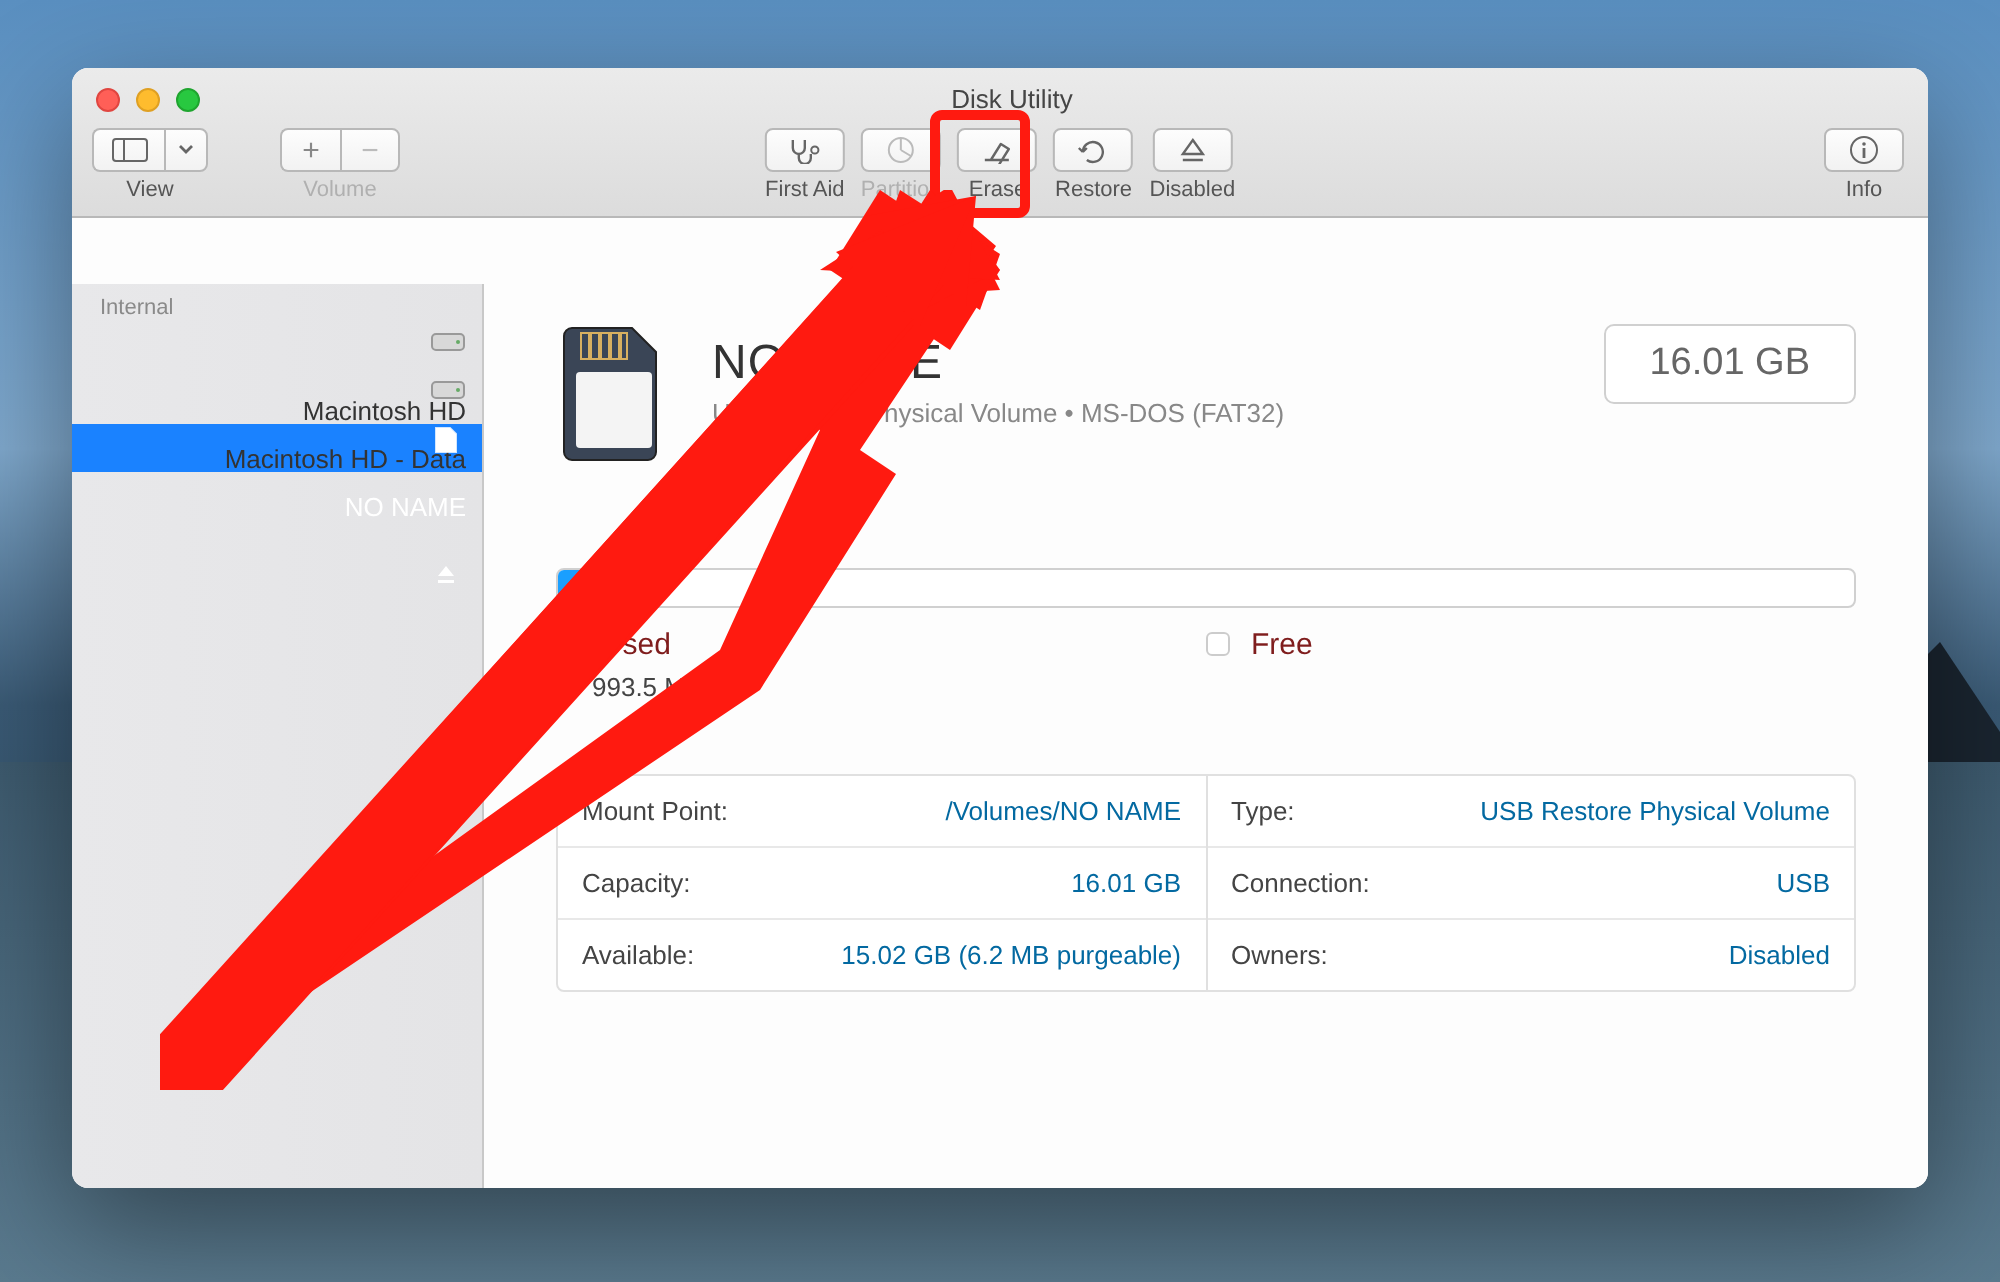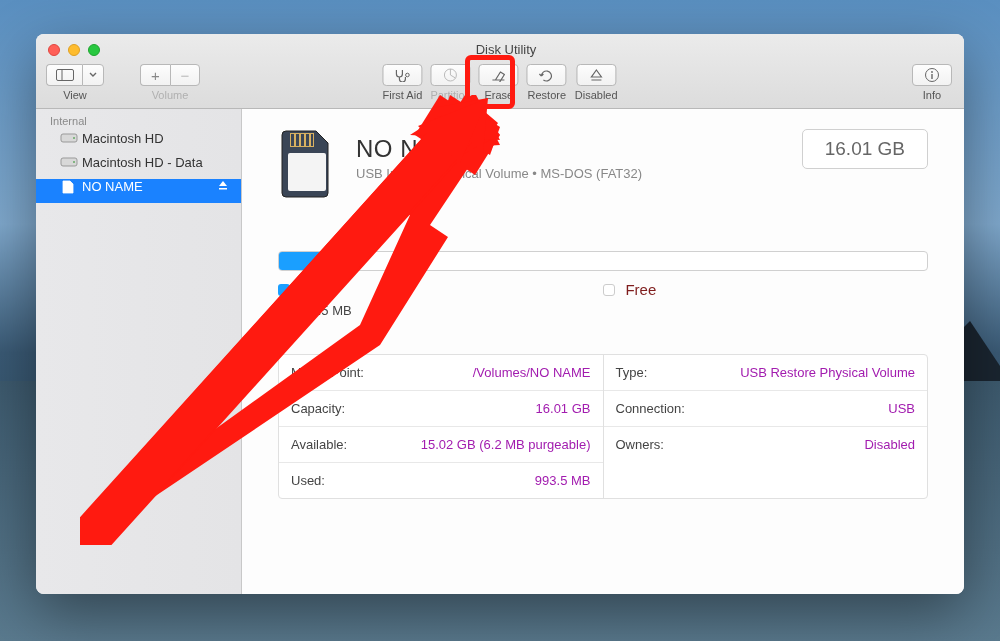--- a/index.html
+++ b/index.html
@@ -104,40 +104,42 @@
 
     .tg-view { margin-left: 10px; }
     .tg-volume { margin-left: 36px; }
     .center-tools { position: absolute; left: 50%; transform: translateX(-50%); display: flex; gap: 8px; }
     .tg-info { position: absolute; right: 12px; }
 
     .content {
       flex: 1;
       display: flex;
       min-height: 0;
+      margin-top: 33px;
     }
 
     .sidebar {
       width: 206px;
       background: linear-gradient(to right, #e8e8ea, #e4e4e6);
       border-right: 1px solid #c8c8c8;
     }
     .sidebar-heading {
       font-size: 11px;
       color: #8a8a8a;
       padding: 6px 10px 4px 14px;
     }
     .sidebar-item {
       display: flex;
-      align-items: flex-start;
+      align-items: flex-end;
       height: 24px;
       padding: 0 8px 0 24px;
       font-size: 13px;
       color: #333;
-      gap: 4px;
+      gap: 20px;
+      flex-direction: column;
     }
     .sidebar-item.selected {
       background: #1a82ff;
       color: #fff;
     }
     .disk-icon {
       width: 18px; height: 14px;
       display: inline-block;
     }
     .eject-icon {
@@ -225,21 +227,21 @@
     .details-row {
       display: flex;
       justify-content: space-between;
       padding: 10px 12px;
       border-bottom: 1px solid #e8e8e8;
       font-size: 13px;
       color: #444;
     }
     .details-row:last-child { border-bottom: none; }
     .details-key { color: #444; }
-    .details-val { color: #a21caf; text-align: center; }
+    .details-val { color: #0369a1; text-align: center; }
 
     .annotation-box {
       position: absolute;
       border: 5px solid #ff1a10;
       border-radius: 6px;
       pointer-events: none;
     }
     .annotation-arrow {
       position: absolute;
       pointer-events: none;
@@ -446,24 +448,20 @@
             <span class="details-val">/Volumes/NO NAME</span>
           </div>
           <div class="details-row">
             <span class="details-key">Capacity:</span>
             <span class="details-val">16.01 GB</span>
           </div>
           <div class="details-row">
             <span class="details-key">Available:</span>
             <span class="details-val">15.02 GB (6.2 MB purgeable)</span>
           </div>
-          <div class="details-row">
-            <span class="details-key">Used:</span>
-            <span class="details-val">993.5 MB</span>
-          </div>
         </div>
         <div class="details-col">
           <div class="details-row">
             <span class="details-key">Type:</span>
             <span class="details-val">USB Restore Physical Volume</span>
           </div>
           <div class="details-row">
             <span class="details-key">Connection:</span>
             <span class="details-val">USB</span>
           </div>

